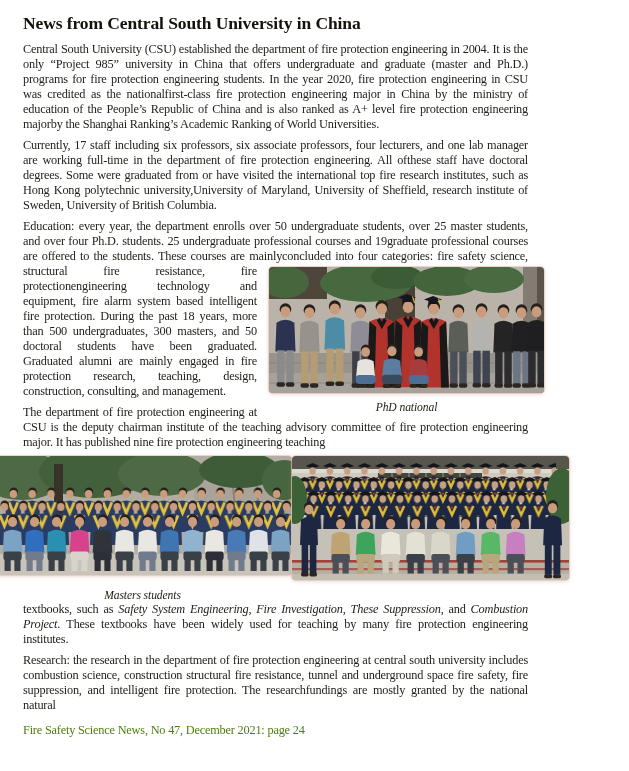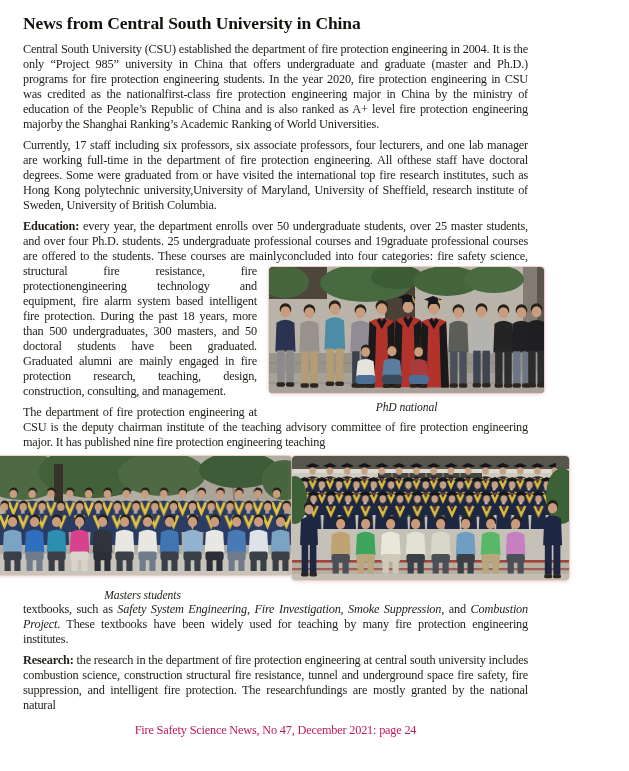--- a/index.html
+++ b/index.html
@@ -11,21 +11,21 @@
     color:#211d18;
   }
   h1.title{
     font-size:17.5px;font-weight:bold;margin:0 0 8px 0;color:#15110c;
     letter-spacing:-0.1px;
   }
   p.body{
     font-size:12.3px;line-height:15px;text-align:justify;
     letter-spacing:-0.2px;margin:0 0 6px 0;
   }
-  p.body b{font-weight:bold;}
+  p.body b{font-weight:normal;}
   p.body i{font-style:italic;}
   
   .phd-fig{
     float:right;width:275px;margin:3px -16px 2px 12px;
     text-align:center;
   }
   .photo{
     display:block;border-radius:4px;overflow:hidden;
     box-shadow:0 0 0 1px rgba(226,196,188,0.65), 0 1px 4px rgba(195,140,130,0.45);
   }
@@ -35,22 +35,22 @@
   }
   .photos-row{
     clear:both;display:flex;justify-content:center;
     margin:5px -14px 0 -3px;
   }
   .photos-row figure{margin:0;}
   .mcap{margin-top:14px;}
   .ucap{margin-top:9px;}
   .textbooks{margin-top:5px;}
   .footer{
-    text-align:center;font-size:12.3px;letter-spacing:-0.2px;
-    margin-top:10px;color:#be185d;
+    text-align:left;font-size:12.3px;letter-spacing:-0.2px;
+    margin-top:10px;color:#4d7c0f;
   }
 </style>
 </head>
 <body>
 
 <svg width="0" height="0" style="position:absolute" aria-hidden="true">
   <defs>
     <g id="ps">
       <path d="M6.8,7.5 a5.2,5.6 0 0 1 10.4,0 l-0.6,2.4 h-9.2 z" fill="#262019"></path>
       <ellipse cx="12" cy="9.6" rx="4.4" ry="4.9" fill="var(--skin,#c99c7e)"></ellipse>
@@ -236,19 +236,19 @@
         <use href="#sit" transform="translate(86,60) scale(1.15)" style="--s:#e9e6da;--p:#cfc9ba"></use>
         <use href="#sit" transform="translate(111,60) scale(1.15)" style="--s:#e3e0d4;--p:#3a4048"></use>
         <use href="#sit" transform="translate(136,60) scale(1.15)" style="--s:#d9d6ca;--p:#4a4f58"></use>
         <use href="#sit" transform="translate(161,60) scale(1.15)" style="--s:#6f9ec2;--p:#3a4048"></use>
         <use href="#sit" transform="translate(186,60) scale(1.15)" style="--s:#58b868;--p:#b9a67c"></use>
         <use href="#sit" transform="translate(211,60) scale(1.15)" style="--s:#c77fc2;--p:#4a4f58"></use>
       </svg>
     </figure>
   </div>
 
-  <p class="body textbooks"><span>textbooks, such as </span><i>Safety System Engineering</i><span>, </span><i>Fire Investigation</i><span>, </span><i>Smoke Suppression</i><span>, and </span><i>Combustion Project</i><span>. These textbooks have been widely used for teaching by many fire protection engineering institutes.</span></p>
+  <p class="body textbooks"><span>textbooks, such as </span><i>Safety System Engineering</i><span>, </span><i>Fire Investigation</i><span>, </span><i>These Suppression</i><span>, and </span><i>Combustion Project</i><span>. These textbooks have been widely used for teaching by many fire protection engineering institutes.</span></p>
 
   <p class="body"><b>Research:</b><span> the research in the department of fire protection engineering at central south university includes combustion science, construction structural fire resistance, tunnel and underground space fire safety, fire suppression, and intelligent fire protection. The researchfundings are mostly granted by the national natural</span></p>
 
   <div class="footer">Fire Safety Science News, No 47, December 2021: page 24</div>
 
 </div>
 
 </body></html>

